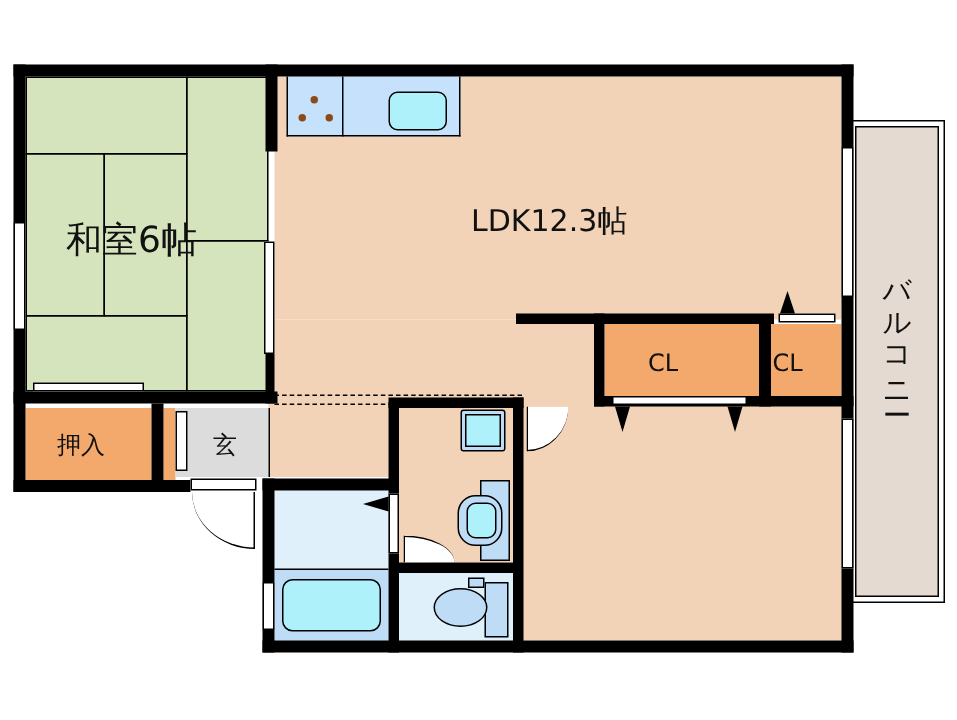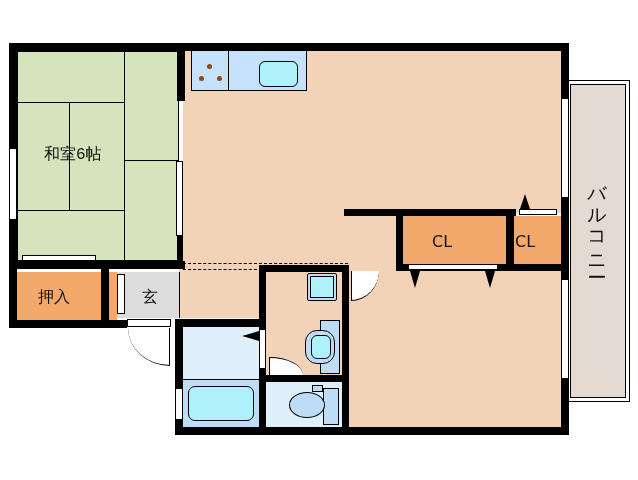--- a/index.html
+++ b/index.html
@@ -27,28 +27,29 @@
   <div class="abs" style="left:179px;top:268px;width:80px;height:50px;background:#f2d3b7;"></div>
   <div class="abs" style="left:266px;top:270px;width:76px;height:105px;background:#f2d3b7;"></div>
   <div class="abs" style="left:348px;top:270px;width:214px;height:157px;background:#f2d3b7;"></div>
 
   <div class="tatami" style="left:17px;top:51px;width:108px;height:52px;"></div>
   <div class="tatami" style="left:124px;top:51px;width:55px;height:110px;"></div>
   <div class="tatami" style="left:17px;top:102px;width:53px;height:109px;"></div>
   <div class="tatami" style="left:69px;top:102px;width:56px;height:109px;"></div>
   <div class="tatami" style="left:124px;top:160px;width:55px;height:101px;"></div>
   <div class="tatami" style="left:17px;top:210px;width:108px;height:51px;"></div>
-  <div class="lbl" style="left:44px;top:144px;font-size:16px;font-family:Liberation Mono, monospace;">和室6帖</div>
+  <div class="lbl" style="left:44px;top:144px;font-size:24px;">和室6帖</div>
 
   <div class="abs" style="left:191px;top:51px;width:116px;height:40px;background:#c6e1fb;border:1px solid #000;border-top:none;"></div>
   <div class="abs" style="left:228px;top:51px;width:1px;height:40px;background:#000;"></div>
   <div class="abs" style="left:207px;top:64px;width:5px;height:5px;border-radius:50%;background:#8b4a16;"></div>
   <div class="abs" style="left:199px;top:76px;width:5px;height:5px;border-radius:50%;background:#8b4a16;"></div>
   <div class="abs" style="left:217px;top:76px;width:5px;height:5px;border-radius:50%;background:#8b4a16;"></div>
   <div class="abs" style="left:259px;top:61px;width:39px;height:26px;background:#aef1fb;border:1px solid #000;border-radius:6px;"></div>
+  <div class="lbl" style="left:314px;top:134px;font-size:20px;">LDK12.3帖</div>
 
   <div class="abs" style="left:403px;top:216px;width:103px;height:50px;background:#f2a96b;"></div>
   <div class="lbl" style="left:432px;top:232px;font-size:16px;">CL</div>
   <div class="abs" style="left:514px;top:216px;width:47px;height:50px;background:#f2a96b;"></div>
   <div class="lbl" style="left:515px;top:232px;font-size:16px;">CL</div>
 
   <div class="abs" style="left:17px;top:272px;width:84px;height:48px;background:#f2a96b;"></div>
   <div class="lbl" style="left:38px;top:287px;font-size:16px;">押入</div>
   <div class="abs" style="left:109px;top:272px;width:8px;height:48px;background:#f2a96b;"></div>
   <div class="abs" style="left:117px;top:272px;width:62px;height:46px;background:#dcdcdc;"></div>

